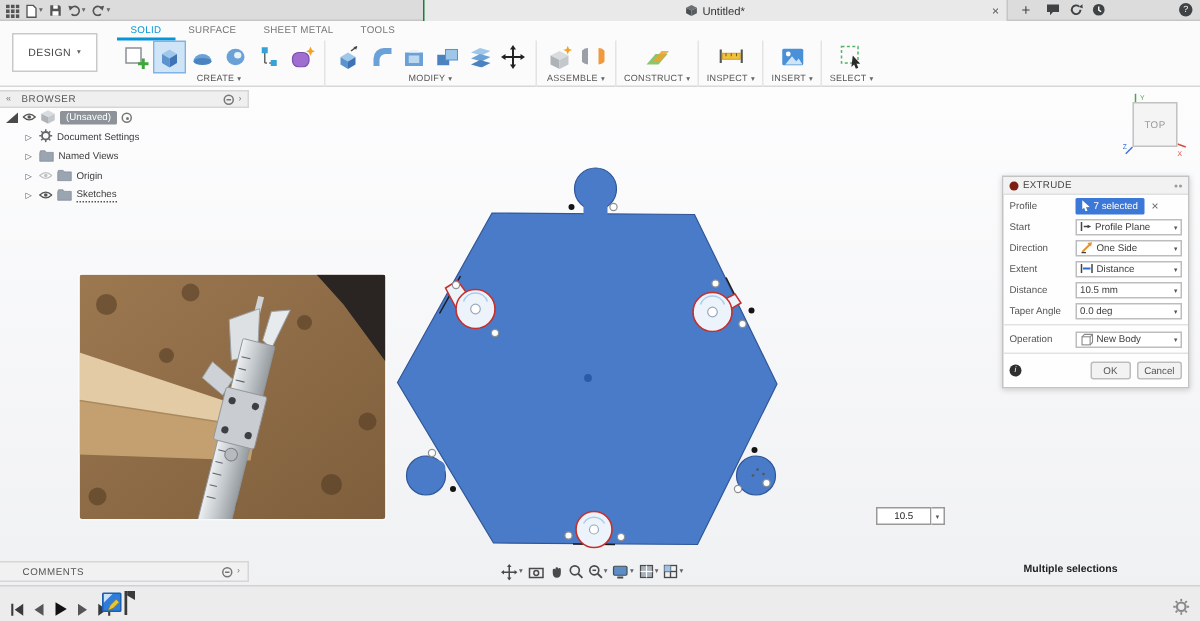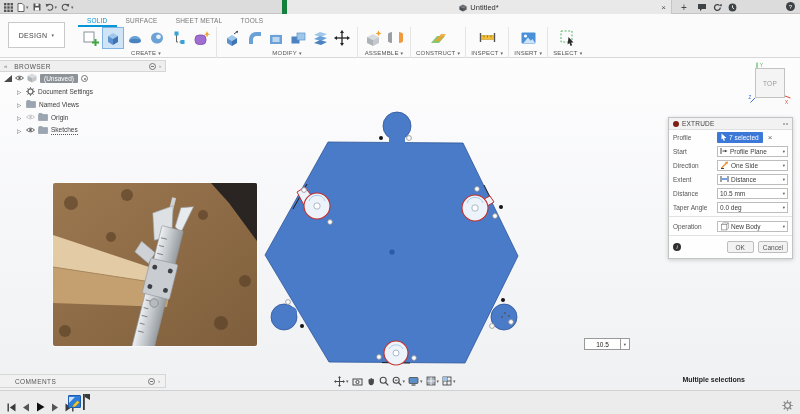--- a/index.html
+++ b/index.html
@@ -4,21 +4,21 @@
 <style>
   *{margin:0;padding:0;box-sizing:border-box}
   html,body{width:800px;height:414px;overflow:hidden}
   body{position:relative;font-family:"Liberation Sans",sans-serif;background:#fff;-webkit-font-smoothing:antialiased}
 
   
   .titlebar{position:absolute;left:0;top:0;width:800px;height:14px;background:#dcdcdc;border-bottom:1px solid #c5c5c5;z-index:30}
   .tb-icons{position:absolute;left:4px;top:0;height:14px;display:flex;align-items:center;gap:4px}
   .tb-ic{display:flex;align-items:center;gap:1px}
   .mini-caret{font-size:5px;color:#666;line-height:1}
-  .doc-tab{position:absolute;left:282px;top:0;width:390px;height:14px;background:#e9e9e9;border-left:5px solid #15803d;border-right:1px solid #c5c5c5;display:flex;align-items:center;justify-content:center;gap:3px}
+  .doc-tab{position:absolute;left:282px;top:0;width:390px;height:14px;background:#e9e9e9;border-left:1px solid #15803d;border-right:1px solid #c5c5c5;display:flex;align-items:center;justify-content:center;gap:3px}
   .doc-title{font-size:7.5px;color:#333}
   .tab-close{position:absolute;right:5px;top:0;height:14px;display:flex;align-items:center;font-size:8px;color:#555}
   .newtab-btn{position:absolute;left:681px;top:0;height:14px;display:flex;align-items:center;font-size:10px;color:#444}
   .tr-icons{position:absolute;left:697px;top:0;height:14px;display:flex;align-items:center;gap:6px}
   .help-btn{position:absolute;right:5px;top:2px;width:9px;height:9px;border-radius:50%;background:#3f4346;color:#fff;font-size:6px;display:flex;align-items:center;justify-content:center}
 
   
   .ribbon{position:absolute;left:0;top:14px;width:800px;height:44px;background:#fbfbfb;border-bottom:1px solid #d8d8d8;z-index:25}
   .design-btn{position:absolute;left:8px;top:8px;width:57px;height:26px;background:#fff;border:1px solid #c9c9c9;display:flex;align-items:center;justify-content:center;gap:4px;font-size:7px;color:#444;letter-spacing:.3px}
   .ribbon-tabs{position:absolute;left:78px;top:0;display:flex;height:13px}

